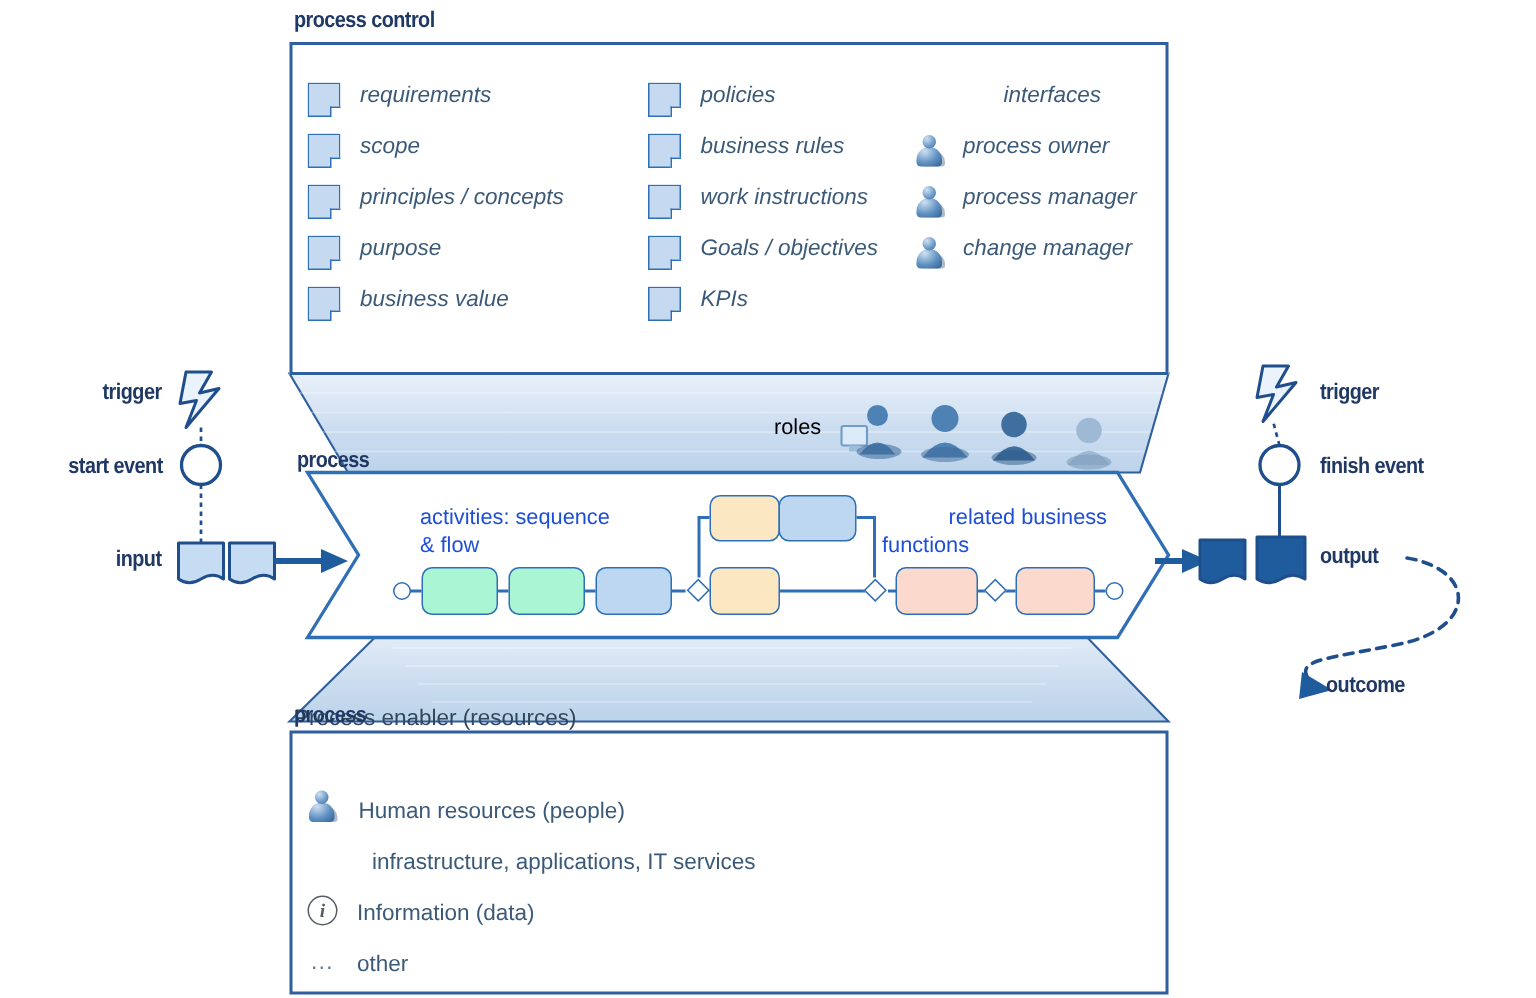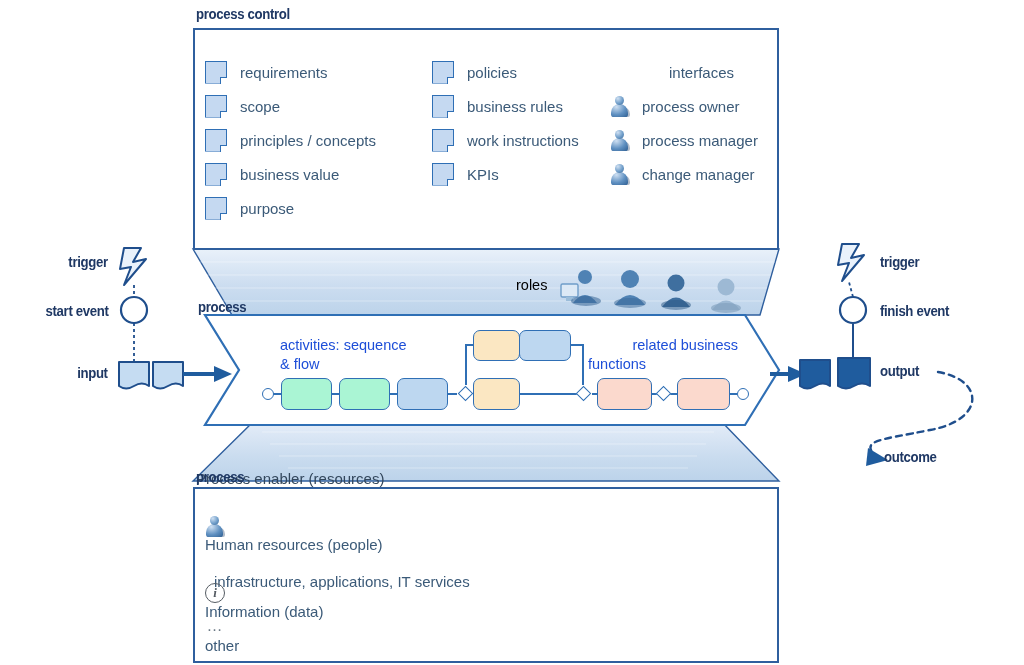--- a/index.html
+++ b/index.html
@@ -35,21 +35,21 @@
 
   
   .panel{
     position:absolute;background:#ffffff;
     border:2px solid #2f5f9e;
     box-sizing:border-box;
   }
 
   
   .ctl-col{position:absolute;}
-  .ctl-row{display:flex;align-items:center;height:34px;}
+  .ctl-row{display:flex;height:34px;font-style:italic;}
   .doc-icon{
     width:22px;height:23px;flex:0 0 22px;margin-right:13px;position:relative;
   }
   .doc-icon i{
     position:absolute;left:0;top:0;width:22px;height:23px;
     background:#c5d9f1;border:1.6px solid #2f6fb5;box-sizing:border-box;
     clip-path:polygon(0 0,100% 0,100% 72%,72% 100%,0 100%);
   }
   .doc-icon b{
     position:absolute;right:0px;bottom:0px;width:7px;height:7px;
@@ -70,21 +70,21 @@
   }
   .person .sh{
     position:absolute;left:4px;top:12px;width:16px;height:10px;border-radius:7px 7px 2px 2px;
     background:rgba(30,60,100,.35);
   }
 
   
   .ifc{width:26px;height:22px;flex:0 0 26px;margin-right:9px;position:relative;}
 
   
-  .en-row{display:flex;align-items:flex-start;height:34px;flex-direction:column;}
+  .en-row{display:flex;align-items:flex-end;height:34px;}
   .gears{width:24px;height:24px;flex:0 0 24px;margin-right:10px;position:relative;}
   .info-ico{
     width:20px;height:20px;flex:0 0 20px;margin-right:13px;
     border:1.8px solid #555c63;border-radius:50%;box-sizing:border-box;
     color:#555c63;font-size:13px;font-weight:bold;font-style:italic;
     display:flex;align-items:center;justify-content:center;
     font-family:"Liberation Serif", serif;
   }
   .dots{width:20px;flex:0 0 20px;margin-right:13px;color:#6c7a86;font-size:16px;text-align:center;letter-spacing:1px;}
 
@@ -262,29 +262,29 @@
           <i></i>
           <b></b>
         </span>
       <span class="body-txt">principles / concepts</span>
     </div>
     <div class="ctl-row">
       <span class="doc-icon">
           <i></i>
           <b></b>
         </span>
+      <span class="body-txt">purpose</span>
+    </div>
+    <div class="ctl-row">
+      <span class="doc-icon">
+          <i></i>
+          <b></b>
+        </span>
       <span class="body-txt">business value</span>
     </div>
-    <div class="ctl-row">
-      <span class="doc-icon">
-          <i></i>
-          <b></b>
-        </span>
-      <span class="body-txt">purpose</span>
-    </div>
   </div>
 
   <div class="ctl-col" style="left:432px;top:55px;">
     <div class="ctl-row">
       <span class="doc-icon">
           <i></i>
           <b></b>
         </span>
       <span class="body-txt">policies</span>
     </div>
@@ -294,20 +294,27 @@
           <b></b>
         </span>
       <span class="body-txt">business rules</span>
     </div>
     <div class="ctl-row">
       <span class="doc-icon">
           <i></i>
           <b></b>
         </span>
       <span class="body-txt">work instructions</span>
+    </div>
+    <div class="ctl-row">
+      <span class="doc-icon">
+          <i></i>
+          <b></b>
+        </span>
+      <span class="body-txt">Goals / objectives</span>
     </div>
     <div class="ctl-row">
       <span class="doc-icon">
           <i></i>
           <b></b>
         </span>
       <span class="body-txt">KPIs</span>
     </div>
   </div>
 

